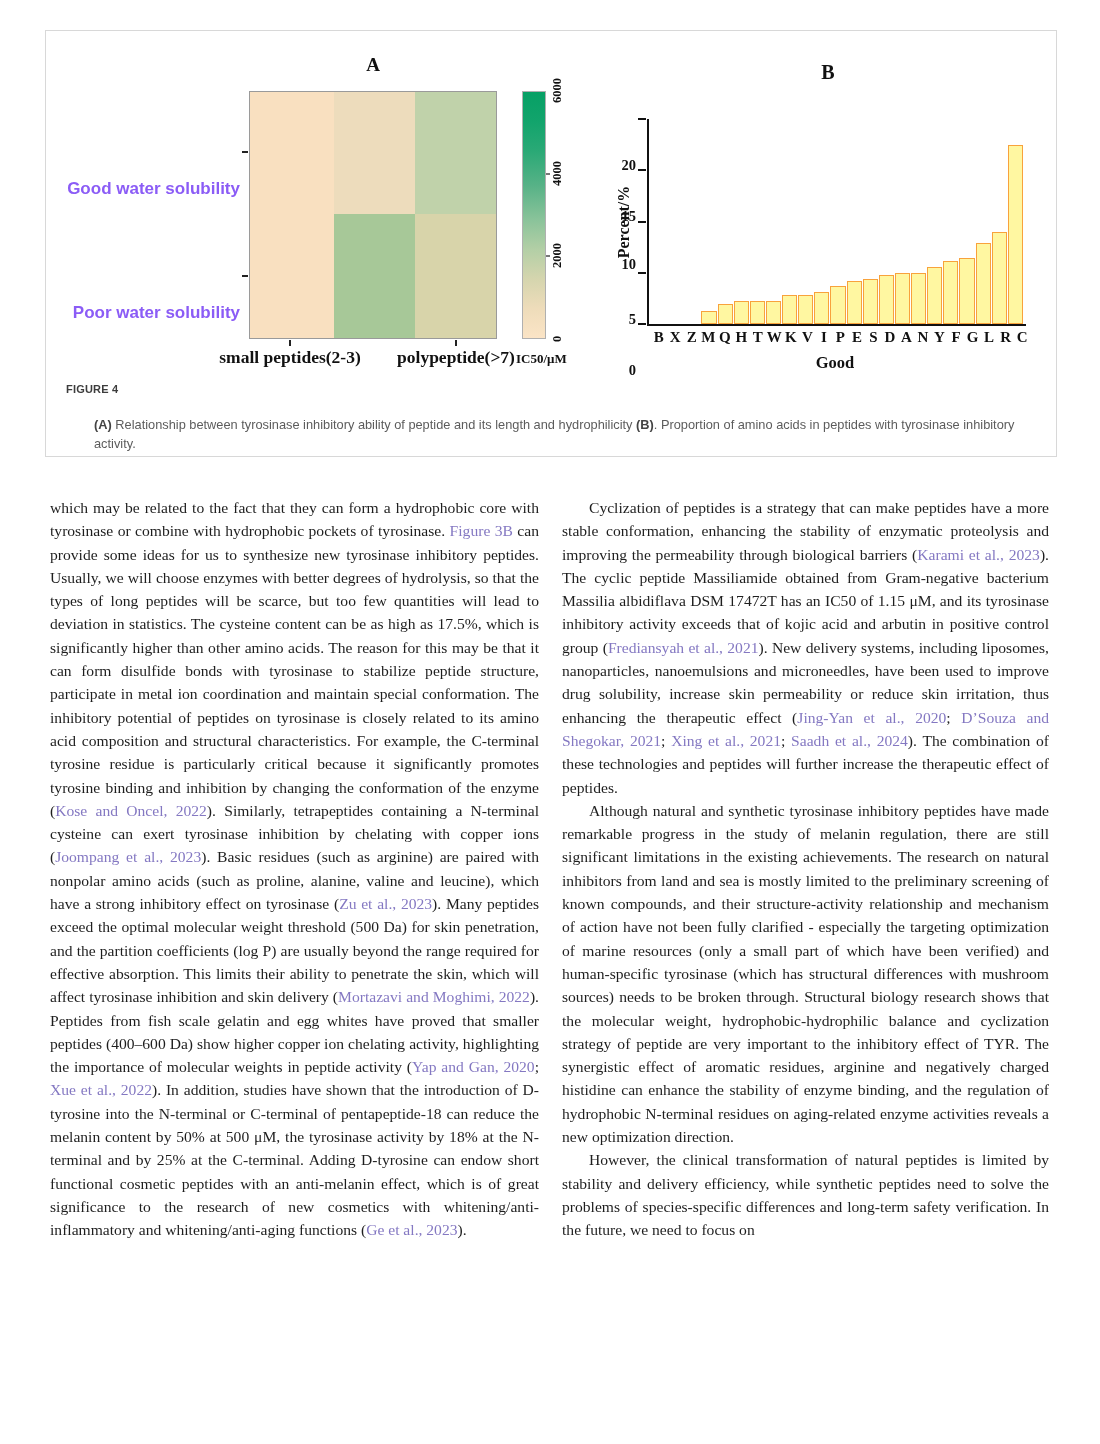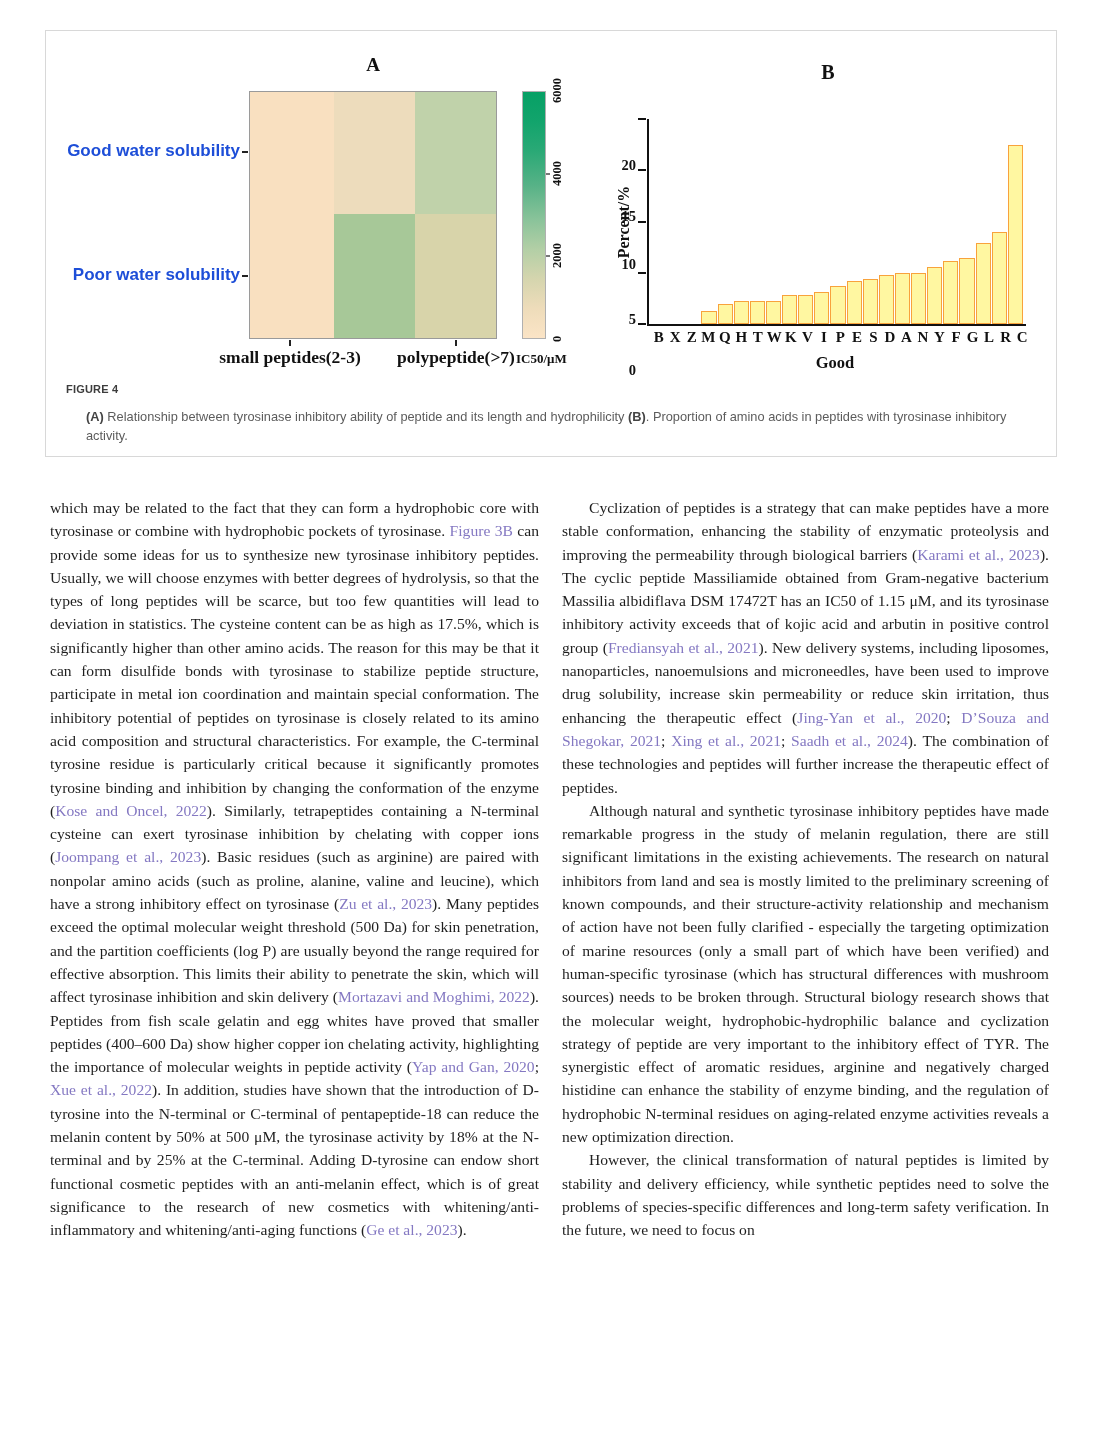--- a/index.html
+++ b/index.html
@@ -13,21 +13,21 @@
   .panel-title{position:absolute;font-weight:bold;font-size:19px;font-family:"Liberation Serif",serif;color:#111;text-align:center;}
   .a-title{left:302px;top:23px;width:50px;}
   .b-title{left:757px;top:30px;width:50px;font-size:20px;}
 
   
   .heatmap{position:absolute;left:203px;top:60px;width:248px;height:248px;
            display:grid;grid-template-columns:34% 33% 33%;grid-template-rows:49.5% 50.5%;
            border:1px solid #9a9a9a;box-sizing:border-box;}
   .hm-cell{width:100%;height:100%;}
   .hm-row-label{position:absolute;left:0;width:194px;text-align:right;
-                font:bold 17px "Liberation Sans",sans-serif;color:#1d4ed8;}
+                font:bold 17px "Liberation Sans",sans-serif;color:#8b5cf6;margin-top:38px;}
   .hm-ytick{position:absolute;left:196px;width:6px;height:2px;background:#222;}
   .hm-xtick{position:absolute;width:2px;height:6px;background:#222;top:309px;}
   .hm-col-label{position:absolute;top:316px;width:240px;text-align:center;
                 font:bold 17.5px "Liberation Serif",serif;color:#111;}
 
   
   .colorbar{position:absolute;left:476px;top:60px;width:24px;height:248px;
             border:1px solid #b0b0b0;box-sizing:border-box;
             background:linear-gradient(to top,
               #fbe4c6 0%, #eedcba 12%, #d5d5ae 24%, #b3cfa6 36%,
@@ -56,21 +56,21 @@
   .ytick-mark{position:absolute;left:592px;width:8px;height:2px;background:#111;}
   .ylabel-rot{position:absolute;left:514px;top:181px;width:130px;height:20px;
               transform:rotate(-90deg);text-align:center;
               font:bold 16px "Liberation Serif",serif;color:#111;}
   .xlabel-b{position:absolute;left:704px;top:322px;width:170px;text-align:center;
             font:bold 16.5px "Liberation Serif",serif;color:#111;}
 
   
   .fig-tag{position:absolute;left:20px;top:352px;
            font:bold 11px "Liberation Sans",sans-serif;color:#3d3d3d;letter-spacing:.2px;}
-  .fig-caption{position:absolute;left:32px;top:368px;width:945px;margin:8px;
+  .fig-caption{position:absolute;left:32px;top:368px;width:945px;margin:16px;
                font-family:"Liberation Sans",sans-serif;font-size:12.8px;line-height:19px;color:#5c5c5c;}
   .fig-caption .seg-bold{font-weight:bold;color:#444;}
 
   
   .col{position:absolute;top:496px;}
   .col-left{left:50px;width:489px;}
   .col-right{left:562px;width:487px;}
   .col p{margin:0;text-align:justify;font-size:15.6px;line-height:23.3px;color:#1e1e1e;
          font-family:"Liberation Serif",serif;}
   .indent{text-indent:27px;}

